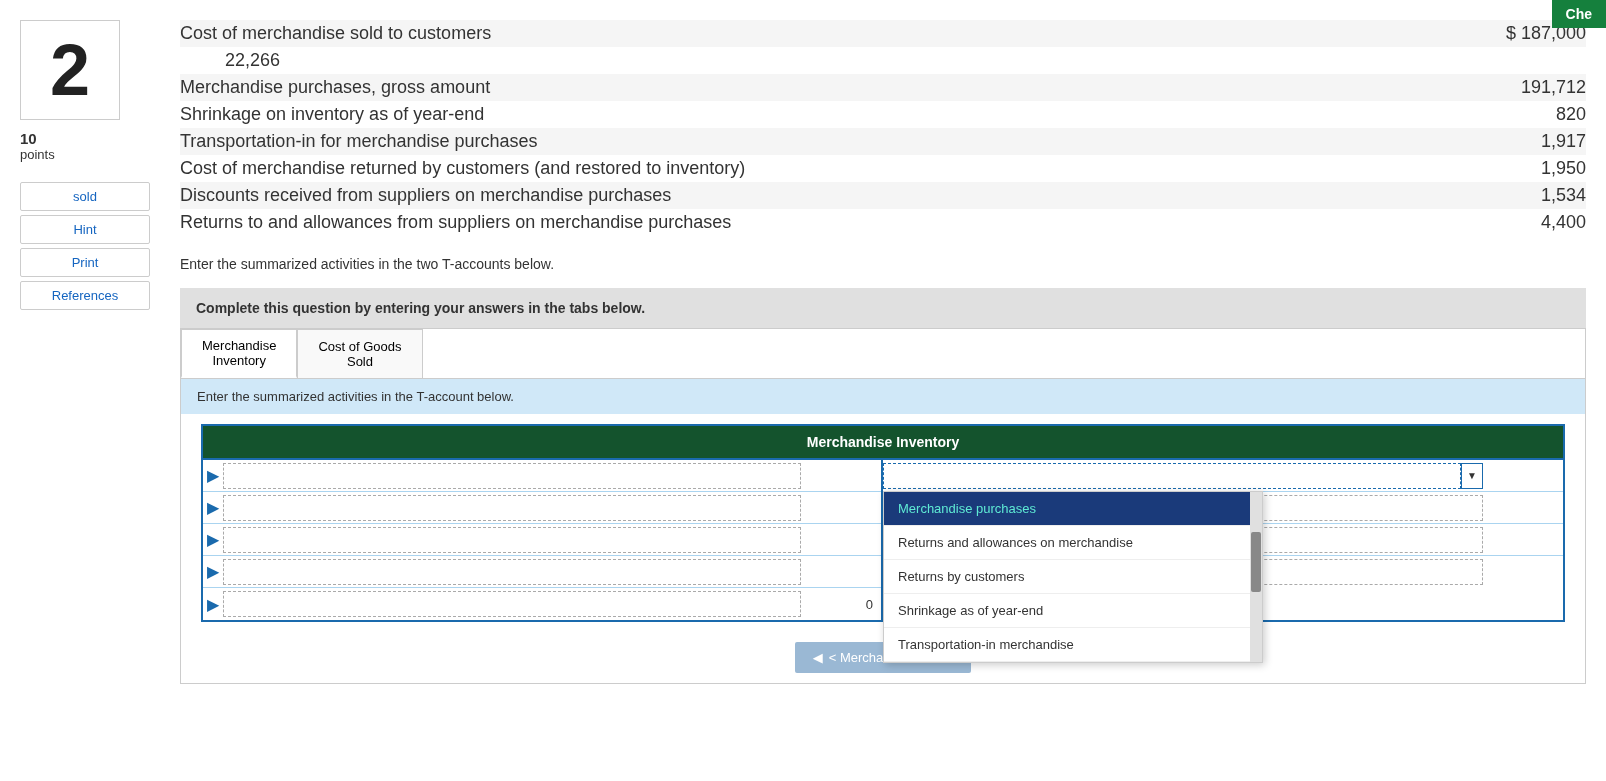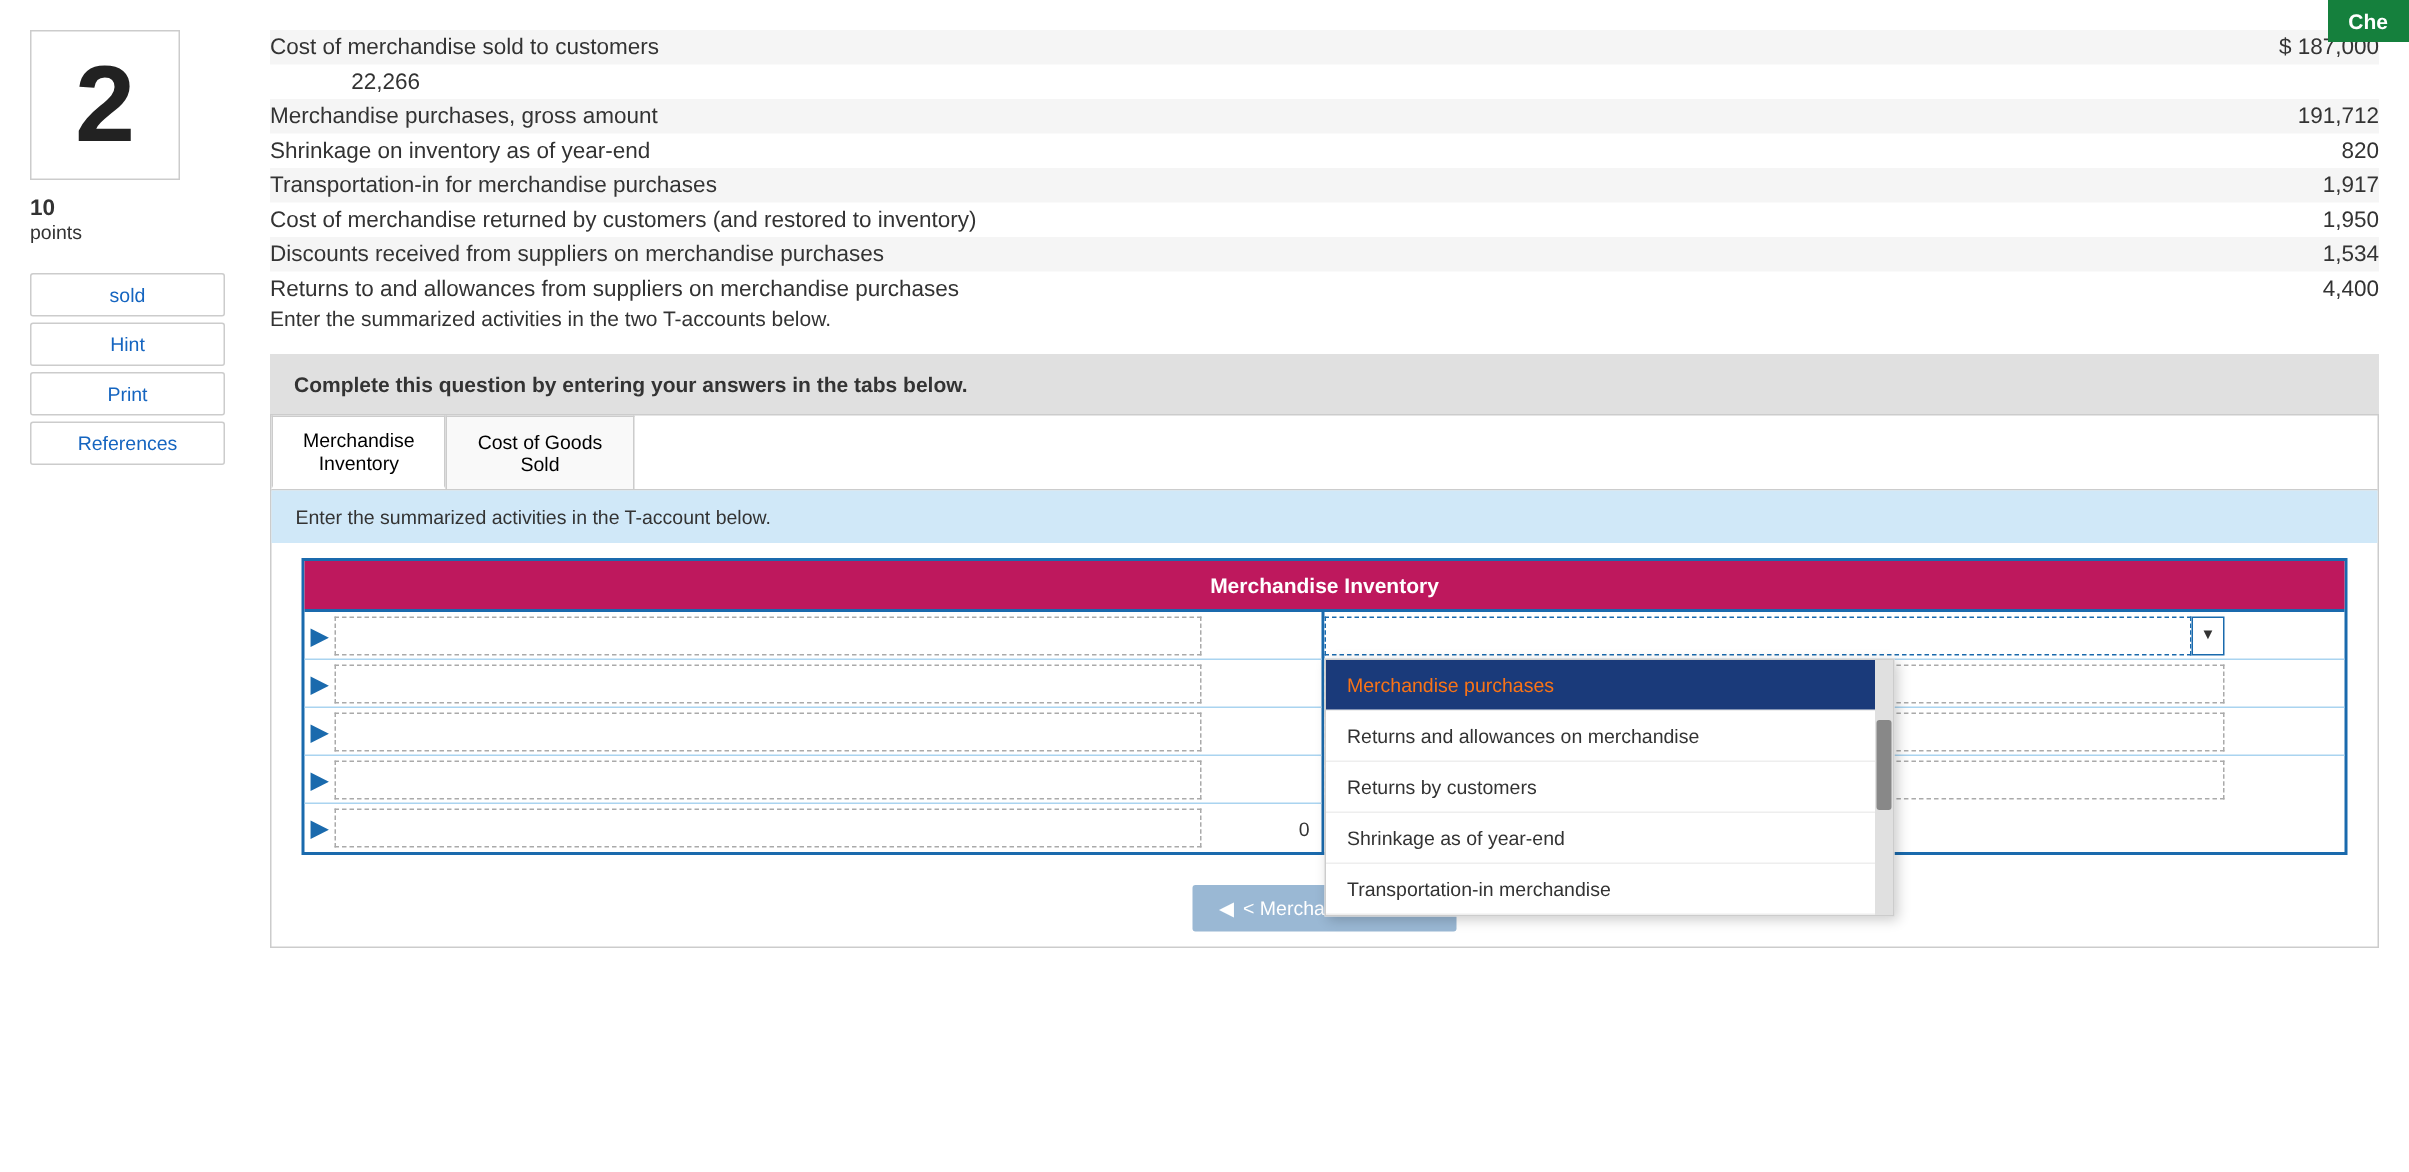--- a/index.html
+++ b/index.html
@@ -62,21 +62,22 @@
       font-size: 13px;
       border-radius: 2px;
     }
 
     .content-area {
       flex: 1;
       padding: 10px 20px;
     }
 
     .data-table {
-      font-size: 15px;
+      margin-bottom: 20px;
+      font-size: 18px;
     }
     .data-table .data-row {
       display: flex;
       justify-content: space-between;
       padding: 3px 0;
     }
     .data-row:nth-child(odd) { background: #f5f5f5; }
     .data-row .label { flex: 1; }
     .data-row .value { text-align: right; min-width: 100px; }
 
@@ -128,21 +129,21 @@
       font-size: 13px;
     }
 
     .t-account-wrapper {
       border: 2px solid #1a6aad;
       margin: 10px 20px;
       background: #fff;
     }
 
     .t-account-title {
-      background: #be185d;
+      background: #14532d;
       color: #fff;
       text-align: center;
       padding: 8px;
       font-weight: bold;
       font-size: 14px;
     }
 
     .t-account-body {
       display: grid;
       grid-template-columns: 1fr 1fr;
@@ -224,21 +225,21 @@
     }
 
     .dropdown-option {
       padding: 9px 14px;
       cursor: pointer;
       font-size: 13px;
       border-bottom: 1px solid #eee;
     }
     .dropdown-option.selected {
       background: #1a3a7a;
-      color: #f97316;
+      color: #5eead4;
     }
 
     .dropdown-scrollbar {
       position: absolute;
       right: 0;
       top: 0;
       bottom: 0;
       width: 12px;
       background: #e0e0e0;
     }

